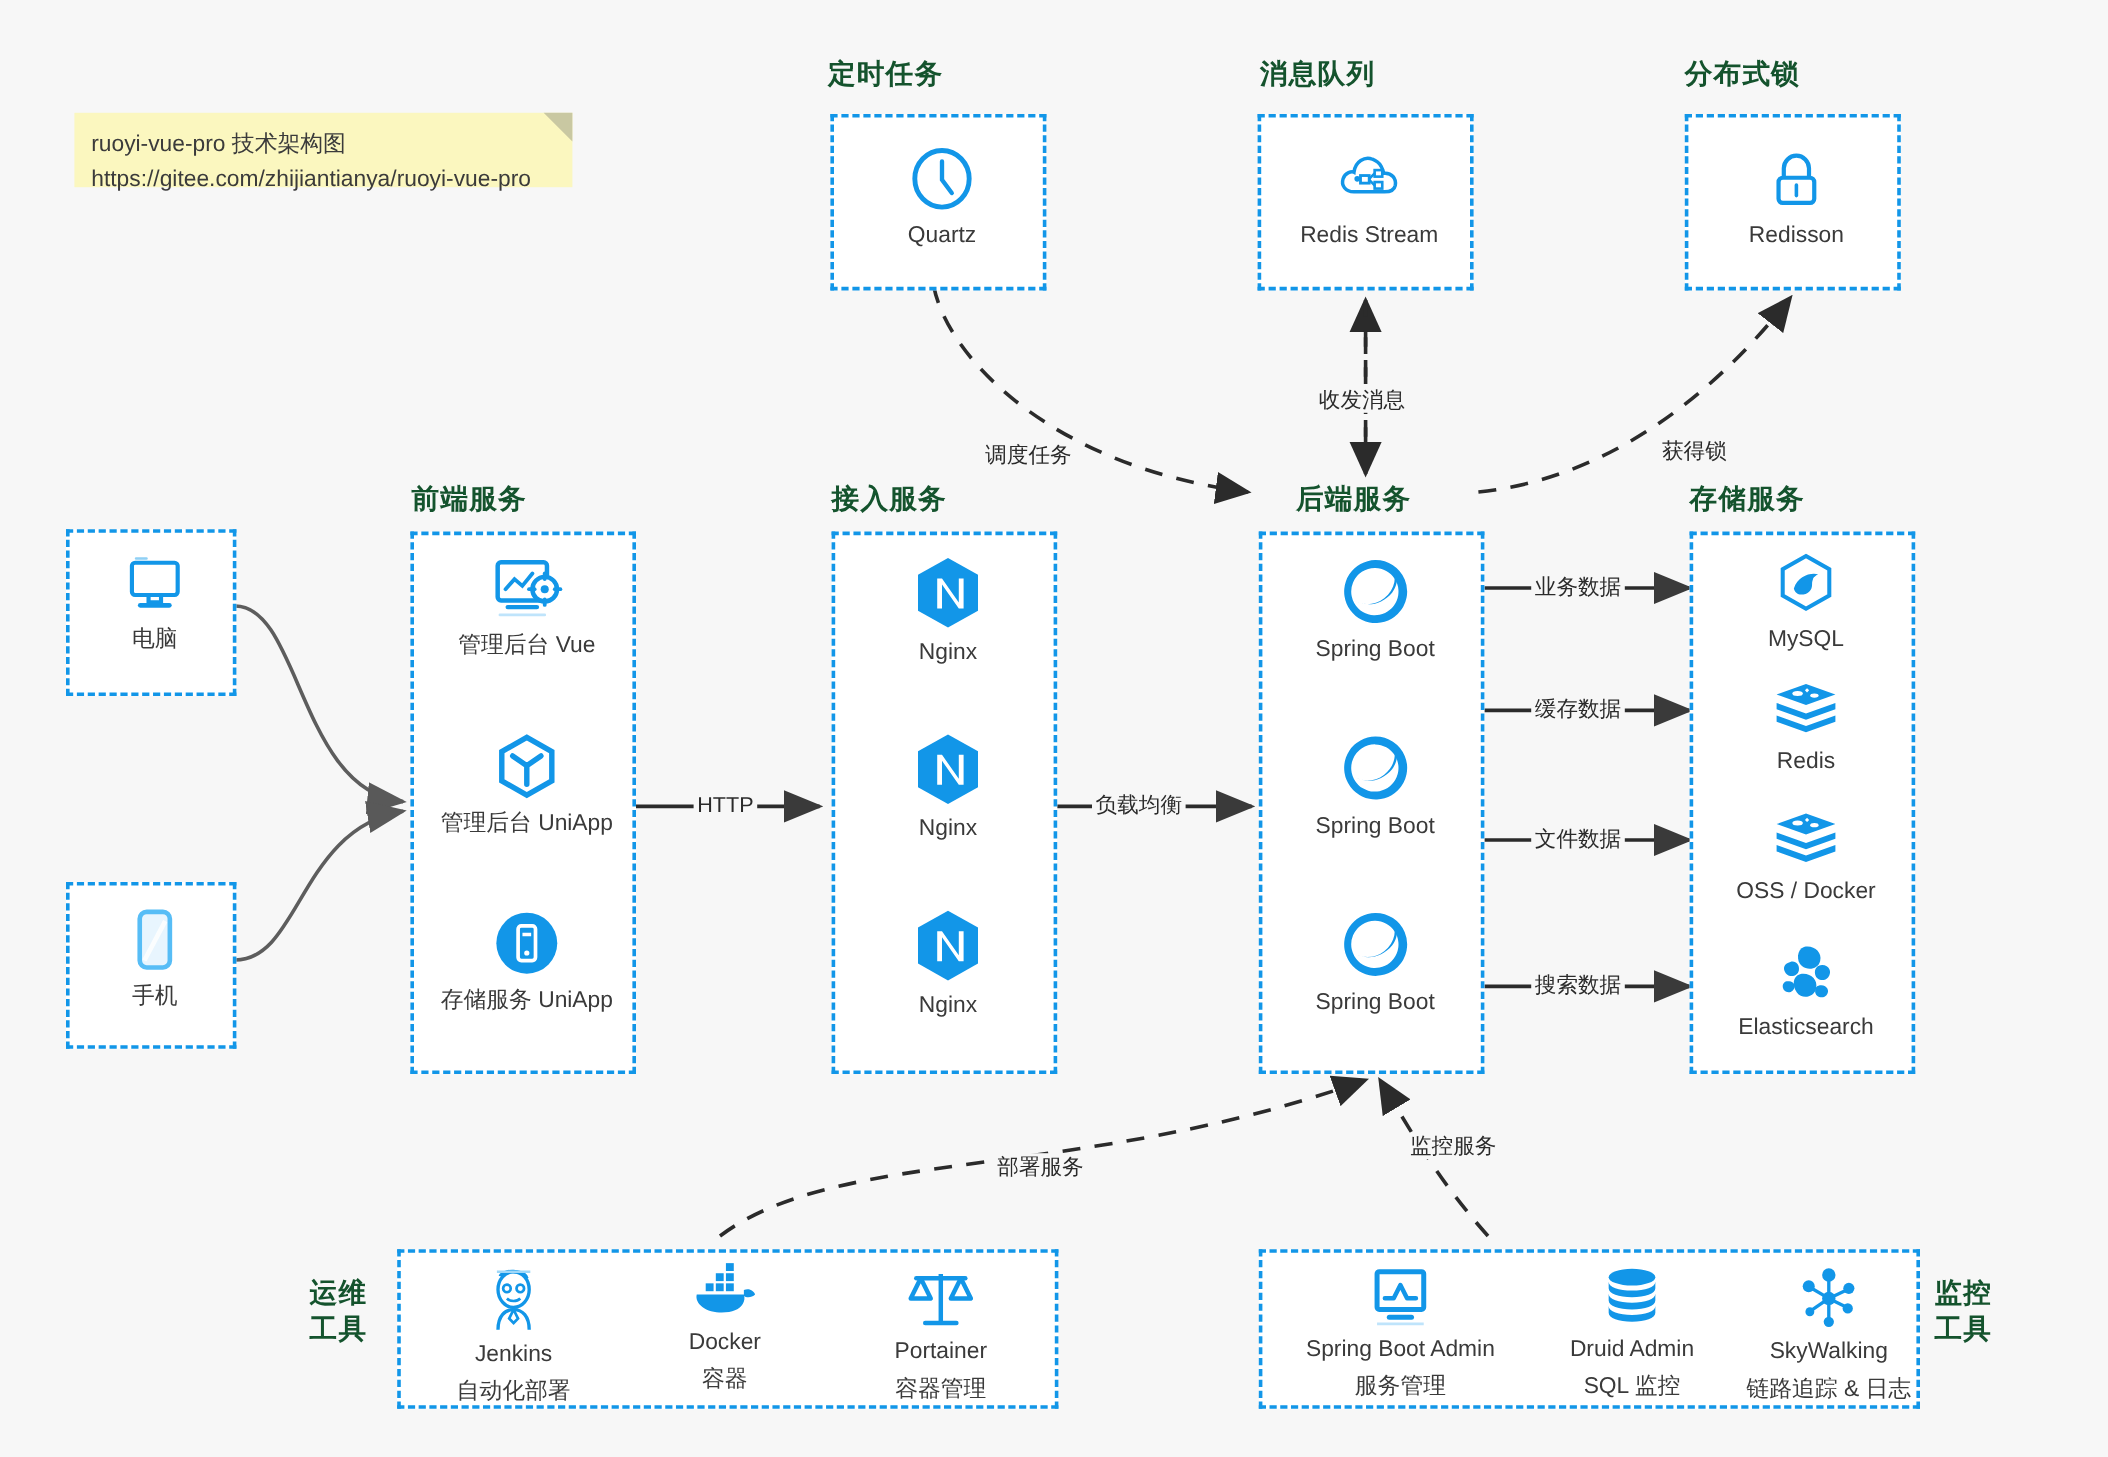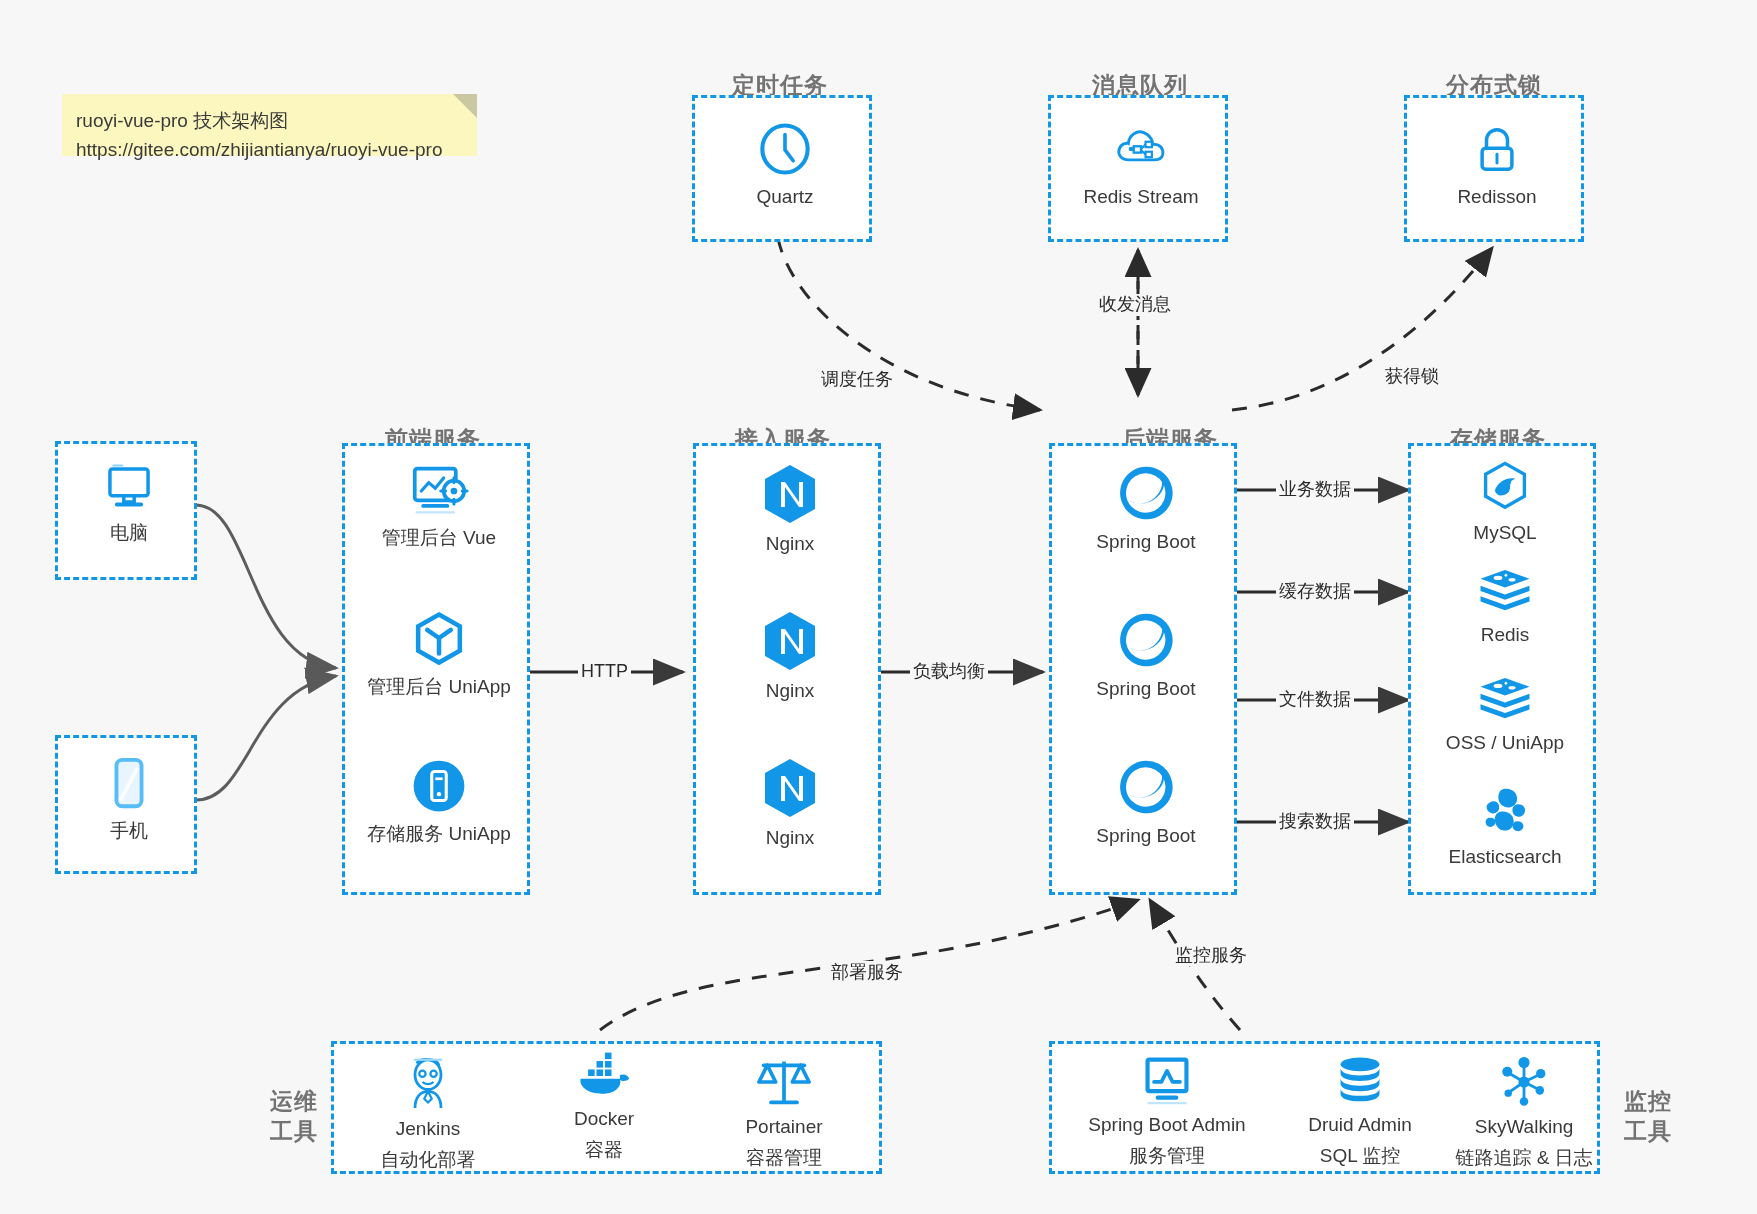--- a/index.html
+++ b/index.html
@@ -20,22 +20,22 @@
     padding:12px 0 0 14px;box-sizing:border-box;
   }
   .note .fold{
     position:absolute;right:0;top:0;width:0;height:0;
     border-left:24px solid transparent;border-top:24px solid #c9c8a2;
   }
   .note .ln{white-space:nowrap;}
 
   
   .gtitle{
-    position:absolute;color:#737373;font-weight:bold;font-size:23px;
-    letter-spacing:1px;white-space:nowrap;text-align:center;margin-top:24px;
+    position:absolute;color:#14532d;font-weight:bold;font-size:23px;
+    letter-spacing:1px;white-space:nowrap;text-align:left;
   }
   .gtitle.side{line-height:30px;}
 
   
   .dbox{
     position:absolute;background:#fff;
     border:3px dashed #1296e8;box-sizing:border-box;
   }
 
   
@@ -291,42 +291,42 @@
 
     <div class="cell" style="left:0;top:228px;width:188px;">
       <svg class="ic" width="56" height="50" viewBox="0 0 64 56">
         <path d="M32,4 L60,14 L32,24 L4,14 Z" fill="#1296e8"></path>
         <path d="M4,22 L32,32 L60,22 L60,28 L32,38 L4,28 Z" fill="#1296e8"></path>
         <path d="M4,34 L32,44 L60,34 L60,40 L32,50 L4,40 Z" fill="#1296e8"></path>
         <ellipse cx="24" cy="13" rx="5" ry="2.4" fill="#fff"></ellipse>
         <ellipse cx="40" cy="15" rx="4" ry="2" fill="#fff"></ellipse>
         <path d="M33,8 l2,2 l-2,2 l-2,-2 z" fill="#fff"></path>
       </svg>
-      <div class="cap">OSS / UniApp</div>
+      <div class="cap">OSS / Docker</div>
     </div>
 
     <div class="cell" style="left:0;top:338px;width:188px;">
       <svg class="ic" width="54" height="54" viewBox="0 0 64 64">
         <g fill="#1296e8">
           <path d="M30,6 C40,4 48,11 46,20 C44,28 34,30 28,25 C22,20 23,8 30,6 Z"></path>
           <path d="M14,22 C20,18 26,22 25,29 C24,35 16,37 12,32 C9,28 10,24 14,22 Z"></path>
           <path d="M48,24 C55,24 58,31 54,36 C50,41 42,39 41,33 C40,28 43,24 48,24 Z"></path>
           <path d="M26,33 C36,31 44,38 42,47 C40,56 28,58 23,51 C18,44 19,35 26,33 Z"></path>
           <path d="M47,44 C53,44 56,50 52,54 C48,58 41,55 41,50 C41,46 43,44 47,44 Z"></path>
           <path d="M14,40 C20,39 23,45 19,49 C15,53 9,50 9,45 C9,42 11,40 14,40 Z"></path>
         </g>
       </svg>
       <div class="cap">Elasticsearch</div>
     </div>
   </div>
 
   <div class="elabel" style="left:578px;top:660px;">HTTP</div>
   <div class="elabel" style="left:910px;top:660px;">负载均衡</div>
   <div class="elabel" style="left:818px;top:368px;">调度任务</div>
-  <div class="elabel" style="left:1096px;top:294px;font-family:Liberation Mono, monospace;">收发消息</div>
+  <div class="elabel" style="left:1096px;top:322px;">收发消息</div>
   <div class="elabel" style="left:1382px;top:365px;">获得锁</div>
   <div class="elabel" style="left:1276px;top:478px;">业务数据</div>
   <div class="elabel" style="left:1276px;top:580px;">缓存数据</div>
   <div class="elabel" style="left:1276px;top:688px;">文件数据</div>
   <div class="elabel" style="left:1276px;top:810px;">搜索数据</div>
   <div class="elabel" style="left:828px;top:961px;">部署服务</div>
   <div class="elabel" style="left:1172px;top:944px;">监控服务</div>
 
   <div class="gtitle side" style="left:258px;top:1062px;width:72px;">
     <div>运维</div>

